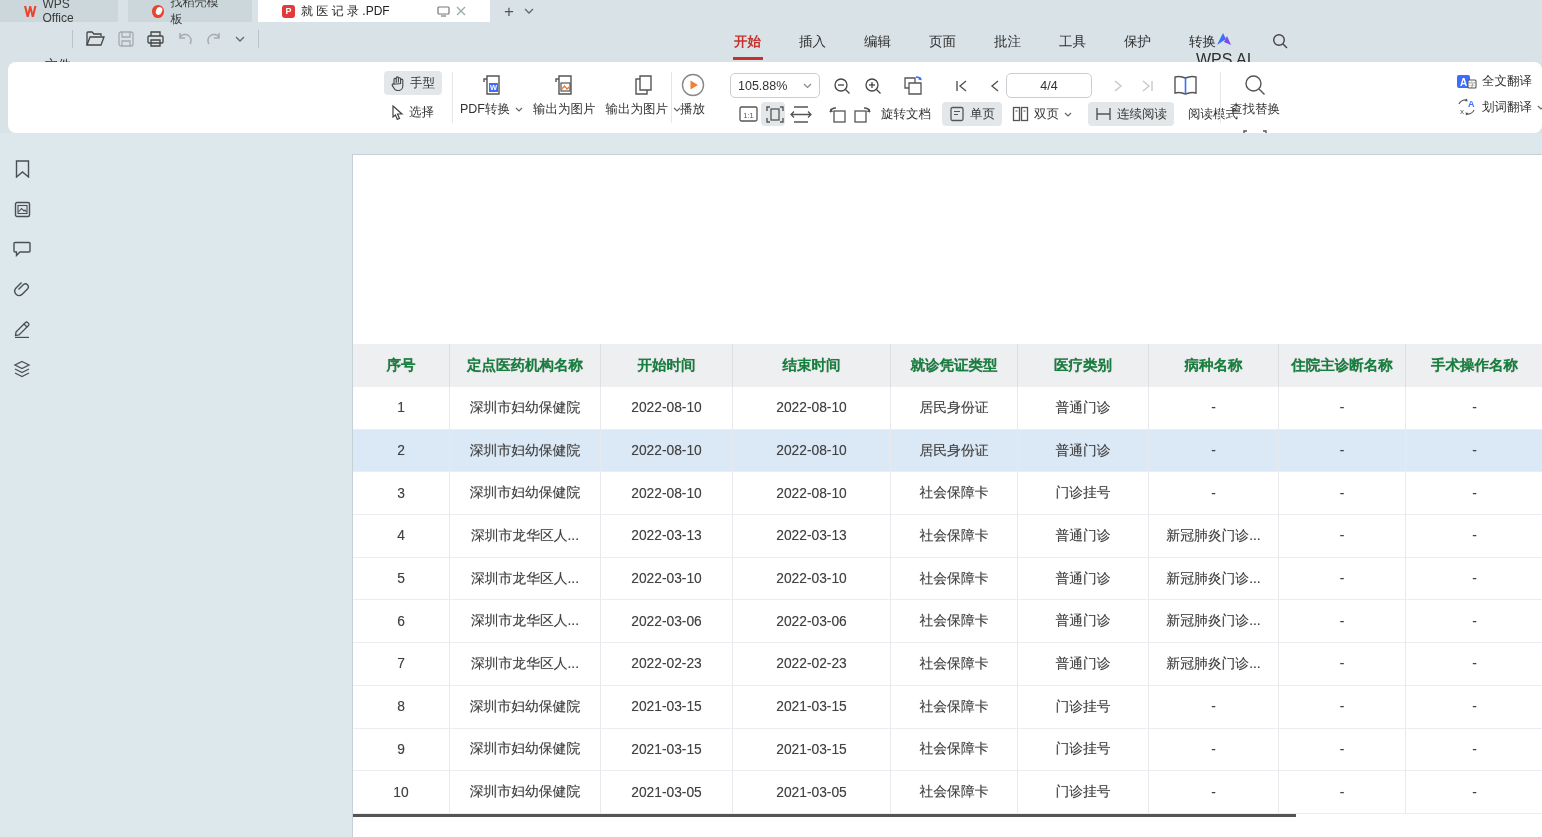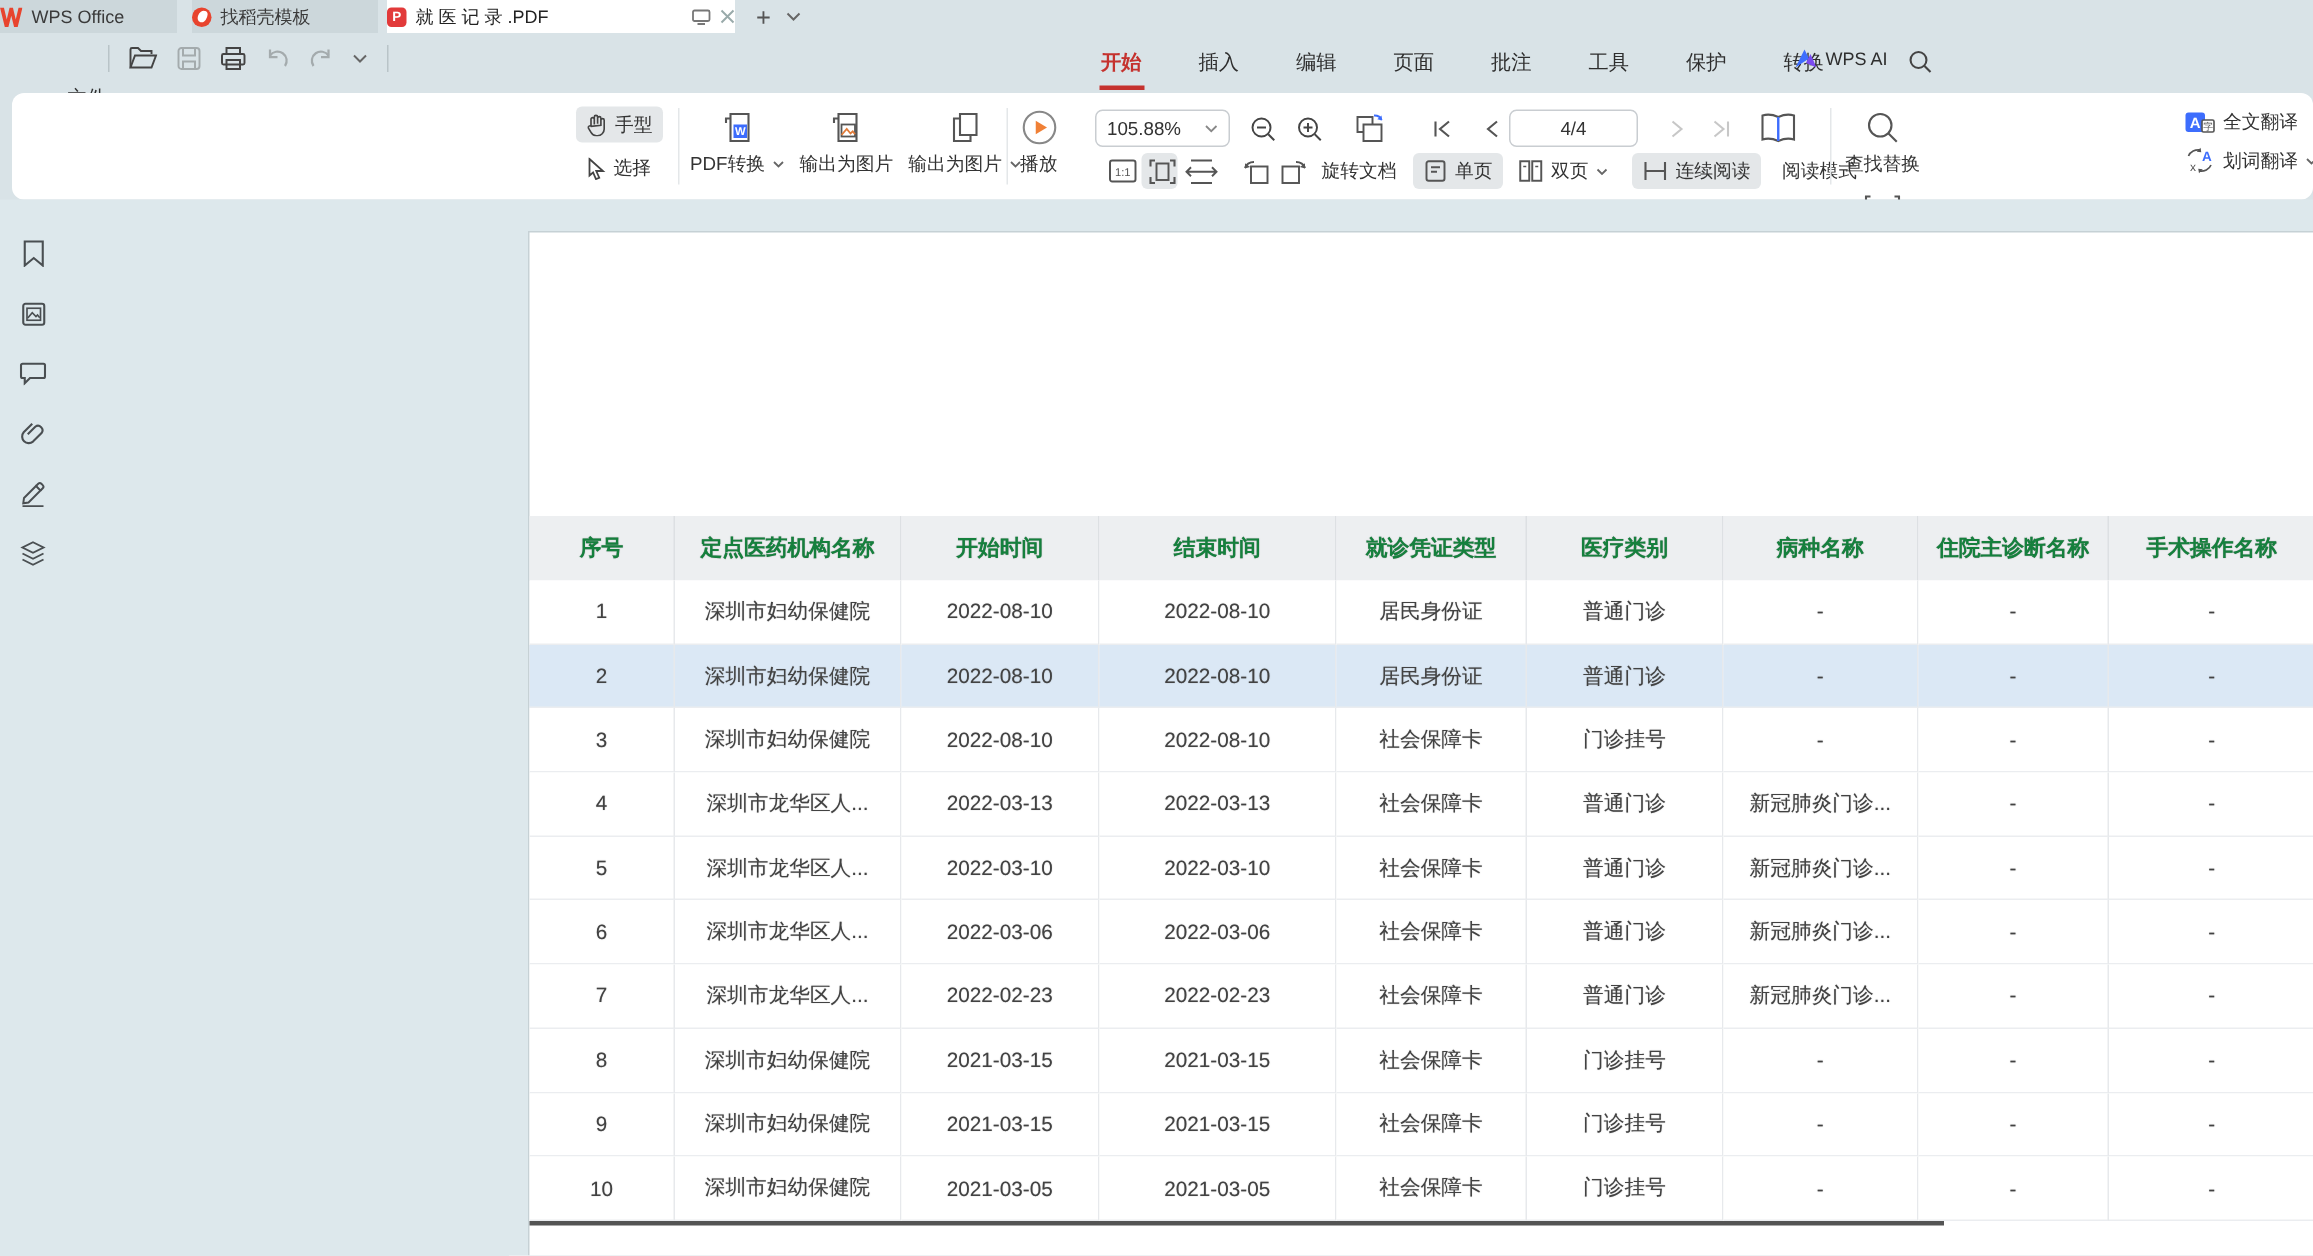--- a/index.html
+++ b/index.html
@@ -2,21 +2,21 @@
 <html><head>
 <meta charset="utf-8">
 <style>
   * { margin:0; padding:0; box-sizing:border-box; }
   html,body { width:1542px; height:837px; overflow:hidden; }
   body { font-family:"Liberation Sans","DejaVu Sans",sans-serif; background:#d9e3e7; position:relative; color:#333; }
   svg { display:block; }
 
   
   .tab-strip { position:absolute; left:0; top:0; width:100%; height:22px; display:flex; align-items:stretch; }
-  .tab { display:flex; align-items:center; gap:6px; font-size:12px; color:#3a3a3a; padding:0 0; }
+  .tab { display:flex; align-items:center; gap:6px; font-size:12px; color:#3a3a3a; padding:0 24px; }
   .tab.inactive { background:#ccd7db; }
   .tab.t1 { width:118px; }
   .tab.t2 { width:124px; margin-left:10px; }
   .tab.active { background:#ffffff; width:232px; margin-left:6px; color:#222; }
   .tab .grow { flex:1; }
   .tab-extra { display:flex; align-items:center; gap:10px; padding-left:14px; color:#444; }
   .wps-logo { width:15px; height:13px; }
   .docer-logo { width:13px; height:13px; border-radius:50%; background:#e8442e; position:relative; }
   .docer-logo::after { content:""; position:absolute; left:3.5px; top:2.5px; width:6px; height:8px; background:#fff; border-radius:60% 40% 55% 45%; transform:rotate(18deg); }
   .pdf-logo { width:13px; height:13px; border-radius:3px; background:#e23a3a; color:#fff; font-size:9px; font-weight:bold; display:flex; align-items:center; justify-content:center; }
@@ -25,21 +25,21 @@
   
   .menu-row { position:absolute; left:0; top:22px; width:100%; height:40px; }
   .file-group { position:absolute; left:12px; top:10px; display:flex; align-items:flex-end; gap:20px; font-size:13px; color:#2f2f2f;margin-top:24px; }
   .qa-group { position:absolute; left:72px; top:8px; display:flex; align-items:center; gap:13px; }
   .vsep { width:1px; height:18px; background:#b9c4c8; }
   .dim { opacity:.35; }
   .menu-tabs { position:absolute; left:732px; top:0; height:40px; display:flex; align-items:center; gap:34px; font-size:13.5px; color:#2e2e2e; }
   .menu-tab { position:relative; padding:0 2px; cursor:default; }
   .menu-tab.sel { color:#c5322e; font-weight:bold; }
   .menu-tab.sel::after { content:""; position:absolute; left:50%; transform:translateX(-50%); bottom:-9px; width:30px; height:3px; background:#c5322e; }
-  .wps-ai { position:absolute; left:1196px; top:10px; display:flex; align-items:center; gap:5px; font-size:12px; color:#2e2e2e; }
+  .wps-ai { position:absolute; left:1196px; top:10px; display:flex; align-items:center; gap:5px; font-size:16px; color:#2e2e2e;flex-direction:column; }
   .menu-search { position:absolute; left:1272px; top:11px; }
 
   
   .toolbar { position:absolute; left:8px; top:62px; width:1534px; height:71px; background:#fff; border-radius:8px; }
   .tsep { position:absolute; top:10px; width:1px; height:51px; background:#e4e7e9; }
   .pill { display:inline-flex; align-items:center; gap:5px; height:24px; padding:0 7px; border-radius:4px; font-size:12.5px; color:#333; white-space:nowrap; }
   .pill.on { background:#e4e7e9; }
   .stack { display:flex; flex-direction:column; align-items:center; gap:4px; font-size:12.5px; color:#333; white-space:nowrap; }
   .stack .ic { height:25px; display:flex; align-items:center; justify-content:center; }
   .row-ic { display:inline-flex; align-items:center; justify-content:flex-end; height:24px; min-width:24px; border-radius:4px; }

